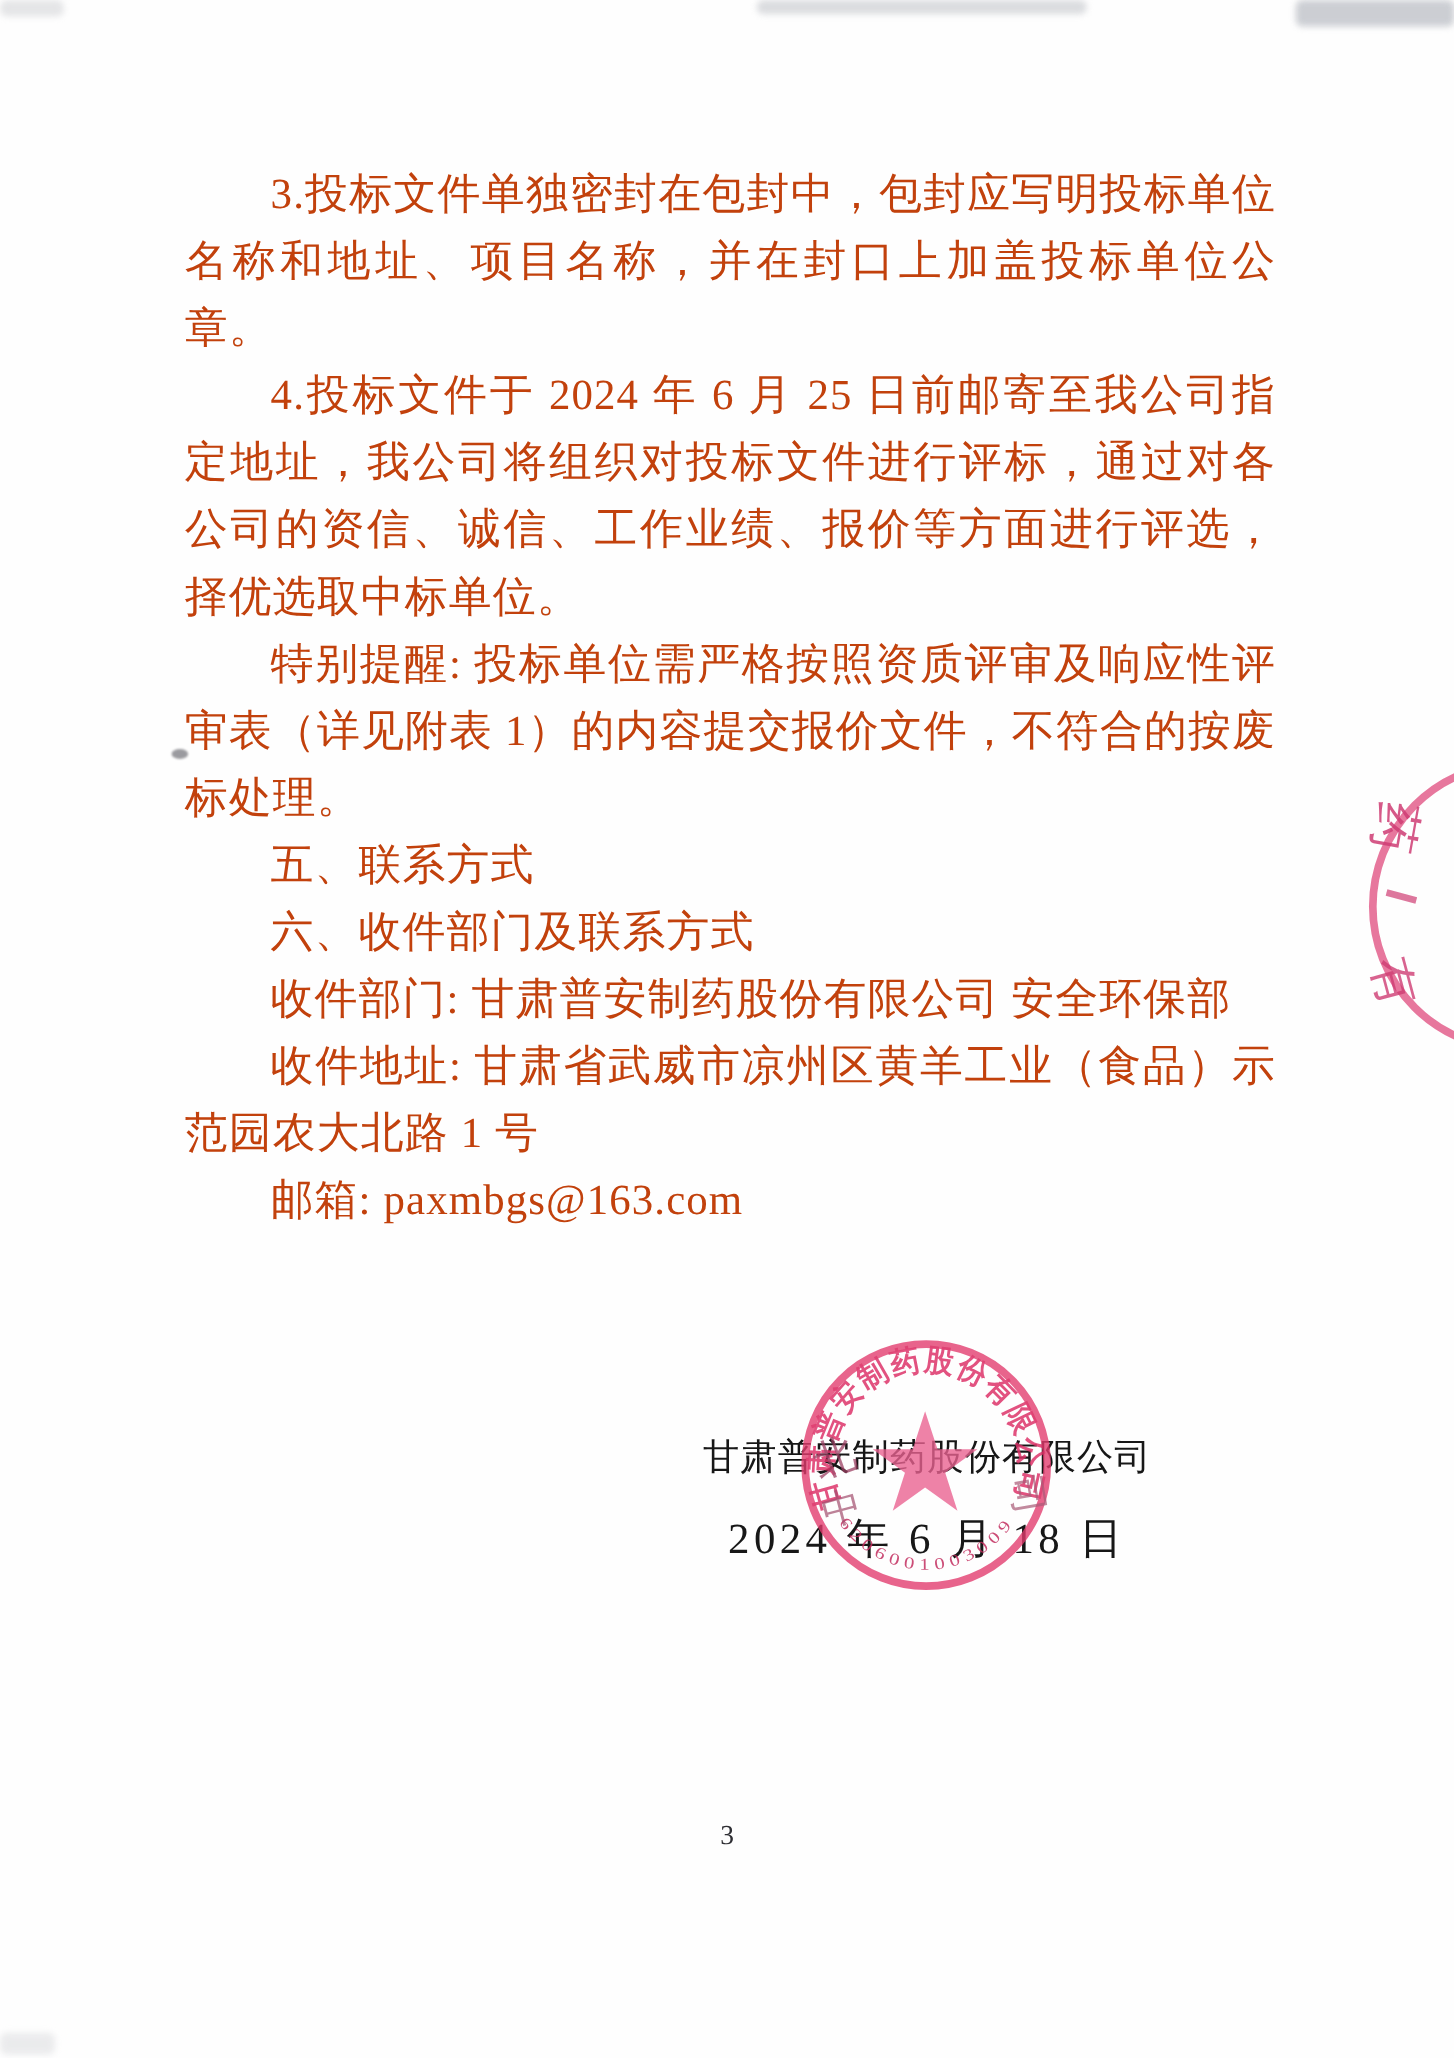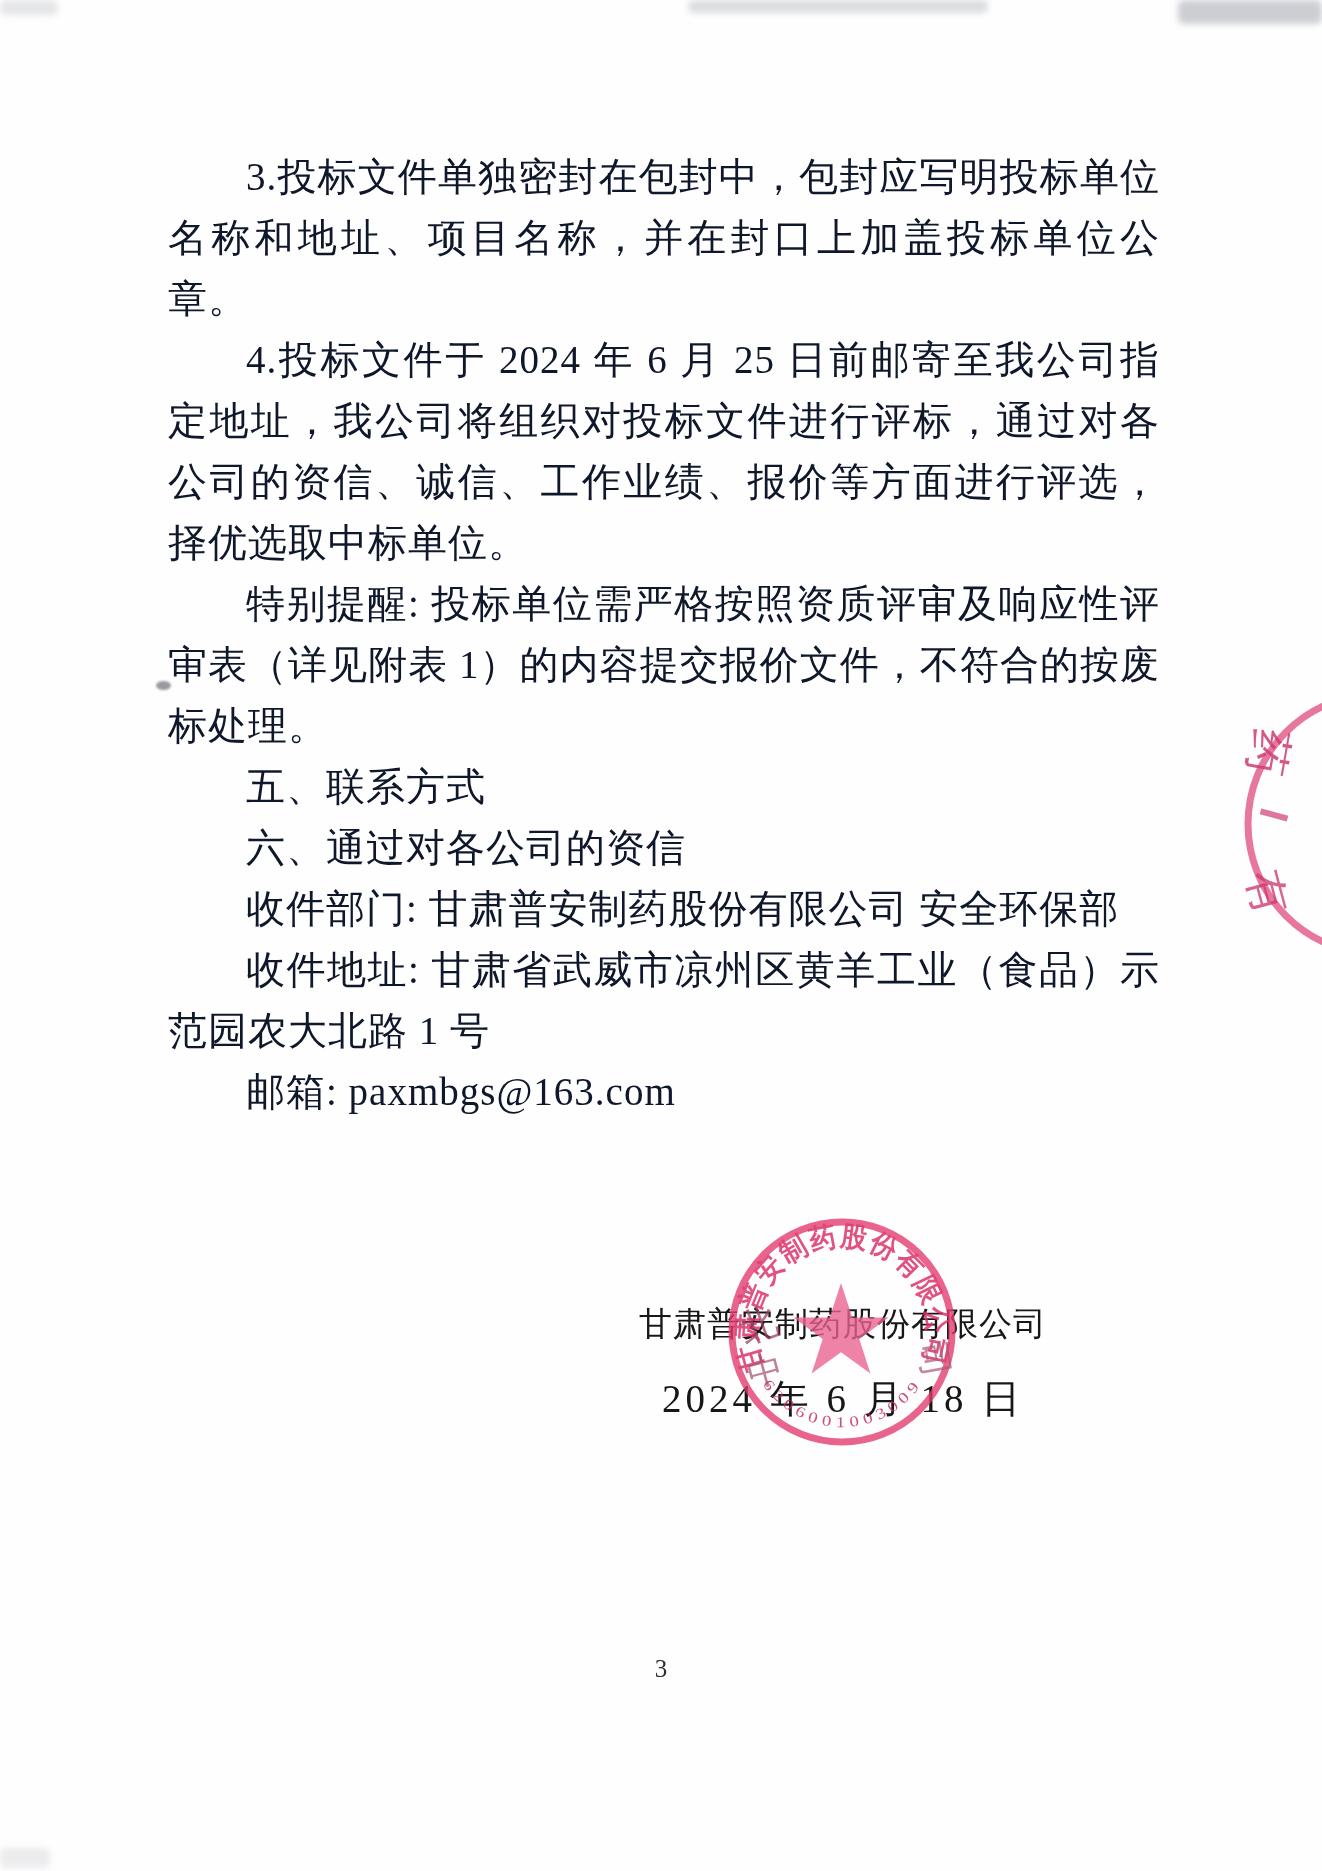--- a/index.html
+++ b/index.html
@@ -24,21 +24,21 @@
 
   
   .body-text { position:absolute; left:168px; top:146px; width:992px; }
   .ln {
     margin:0;
     font-size:39px;
     line-height:61px;
     letter-spacing:1px;
     text-align:justify;
     text-indent:78px;
-    color:#0f172a;
+    color:#c2410c;
   }
   .bold { font-weight:normal; }
 
   
   .signature { position:absolute; left:618px; top:1302px; width:450px; text-align:center; }
   .sig-company { font-size:33px; letter-spacing:1px; }
   .sig-date    { font-size:39px; letter-spacing:4px; margin-top:25px; }
 
   
   .seal { position:absolute; left:722px; top:1212px; width:240px; height:240px; opacity:.93; }
@@ -58,21 +58,21 @@
   <div class="smudge smudge-top-right"></div>
   <div class="smudge smudge-top-left"></div>
   <div class="smudge smudge-bottom-left"></div>
   <div class="speck"></div>
 
   <div class="body-text">
     <p class="ln">3.投标文件单独密封在包封中，包封应写明投标单位名称和地址、项目名称，并在封口上加盖投标单位公章。</p>
     <p class="ln">4.投标文件于 2024 年 6 月 25 日前邮寄至我公司指定地址，我公司将组织对投标文件进行评标，通过对各公司的资信、诚信、工作业绩、报价等方面进行评选，择优选取中标单位。</p>
     <p class="ln bold">特别提醒: 投标单位需严格按照资质评审及响应性评审表（详见附表 1）的内容提交报价文件，不符合的按废标处理。</p>
     <p class="ln bold">五、联系方式</p>
-    <p class="ln bold">六、通过对各公司的资信</p>
+    <p class="ln bold">六、收件部门及联系方式</p>
     <p class="ln">收件部门: 甘肃普安制药股份有限公司  安全环保部</p>
     <p class="ln">收件地址: 甘肃省武威市凉州区黄羊工业（食品）示范园农大北路 1 号</p>
     <p class="ln">邮箱: paxmbgs@163.com</p>
   </div>
 
   <div class="signature">
     <div class="sig-company">甘肃普安制药股份有限公司</div>
     <div class="sig-date">2024 年 6 月 18 日</div>
   </div>
 

